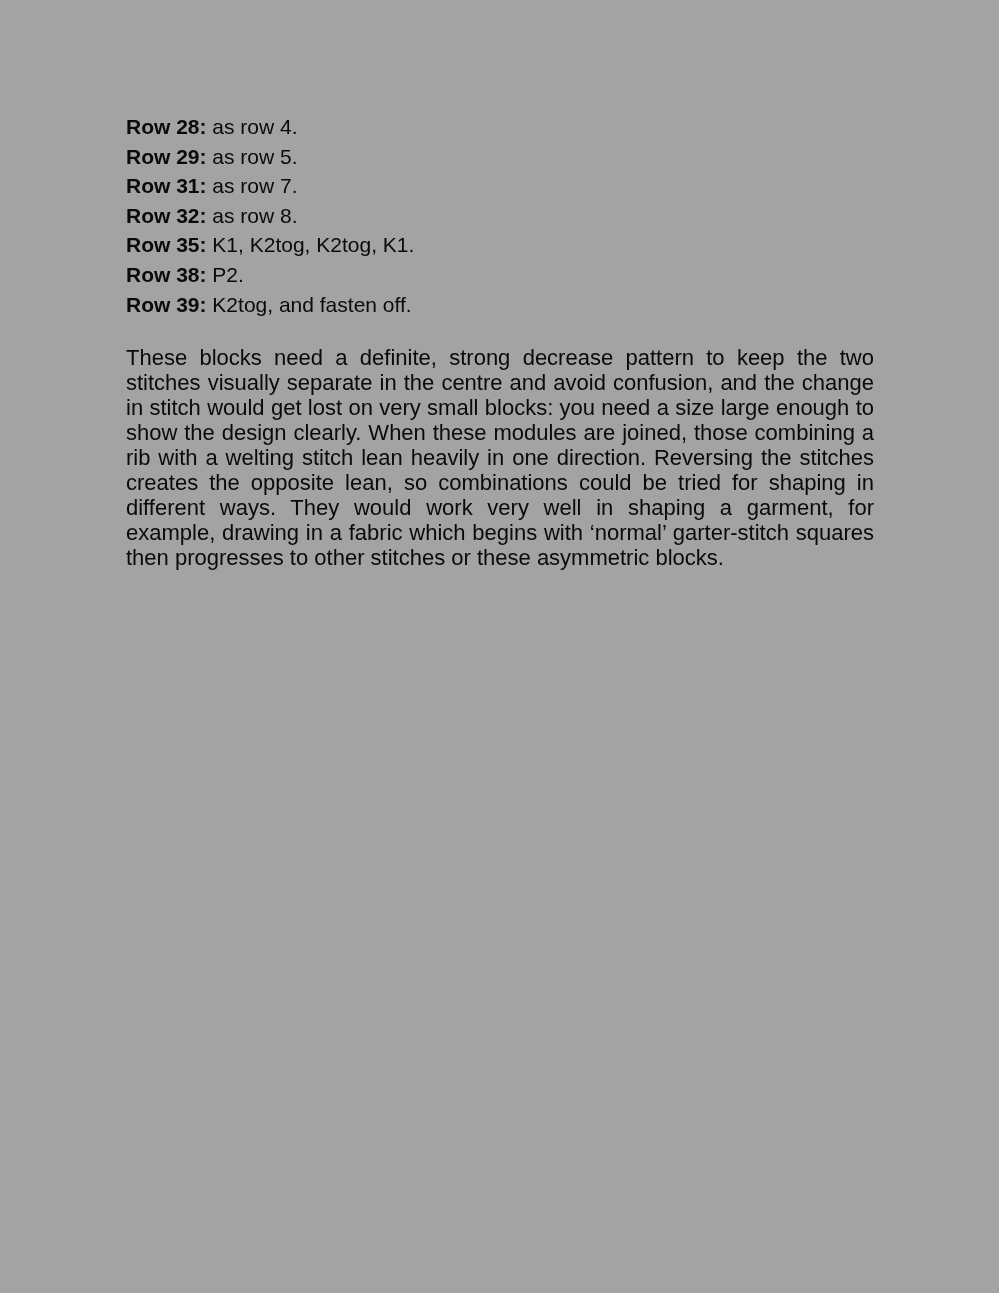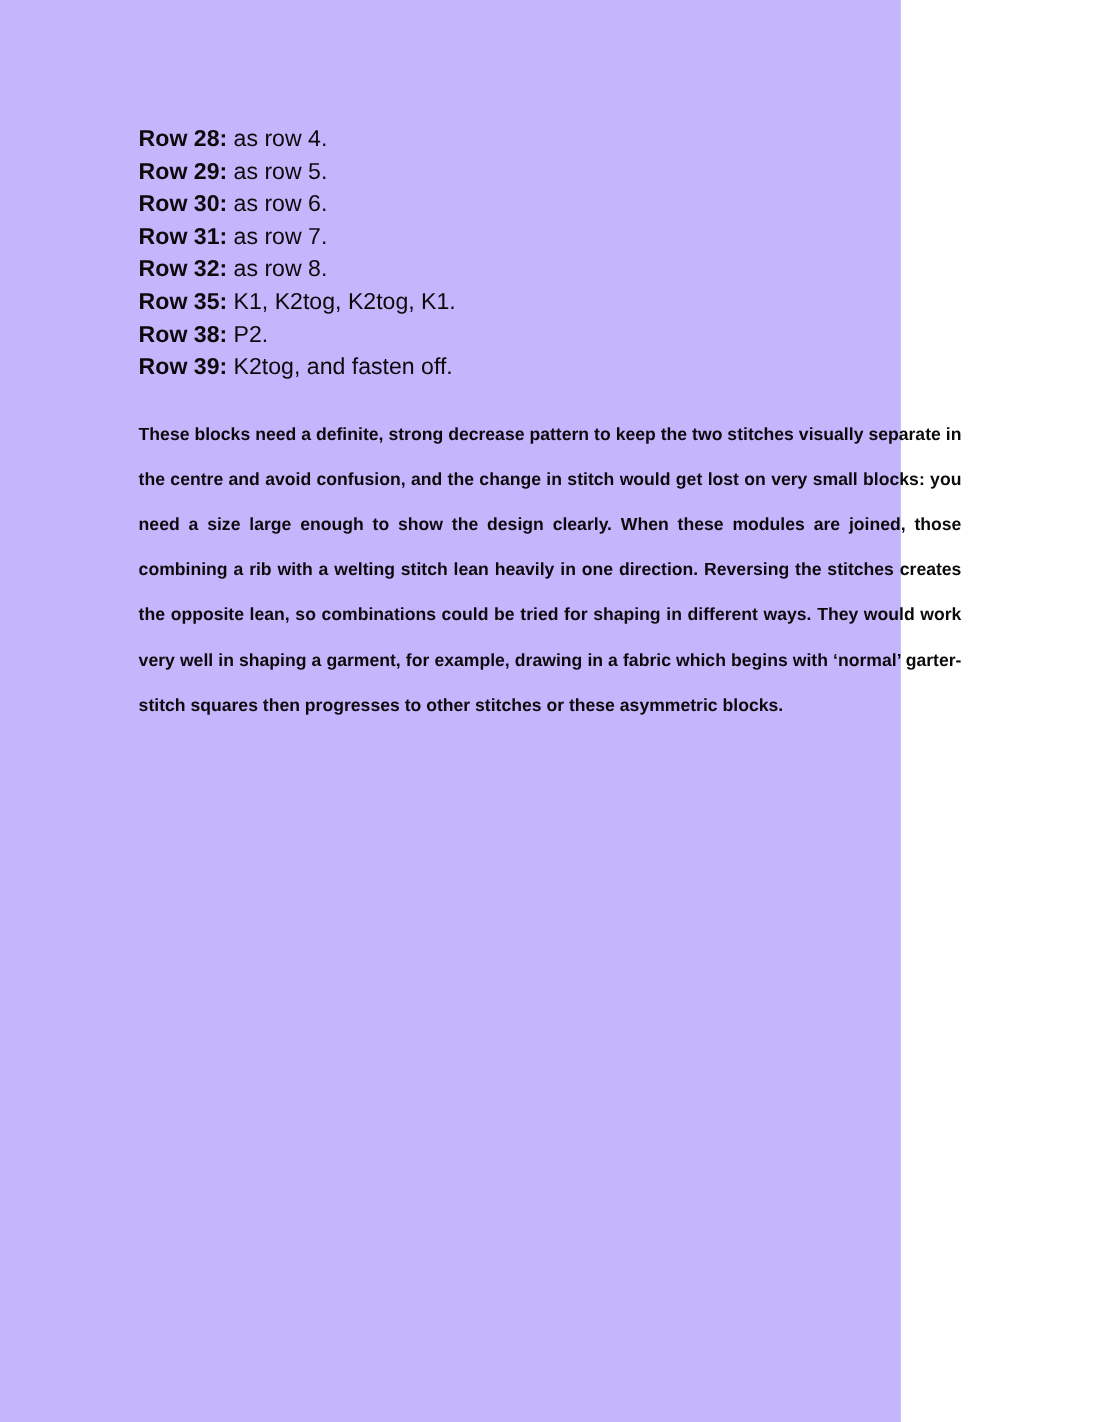--- a/index.html
+++ b/index.html
@@ -9,65 +9,61 @@
   }
   body {
     width: 999px;
     height: 1293px;
     font-family: "Liberation Sans", "DejaVu Sans", sans-serif;
     color: #0a0a0a;
     overflow: hidden;
   }
   .page {
     box-sizing: border-box;
-    width: 819px;
+    width: 999px;
     height: 1293px;
     padding: 112px 125px 0 126px;
-    background: #c4b5fd;
+    background: #a3a3a3;
   }
   .rows {
     font-size: 21px;
     line-height: 29.6px;
   }
   .row-line {
     white-space: nowrap;
   }
   .row-label {
     font-weight: bold;
   }
   .row-text {
     font-weight: normal;
   }
   .paragraph {
     margin: 26px 0 0 0;
-    font-size: 16px;
-    line-height: 41px;
+    font-size: 22px;
+    line-height: 25px;
     text-align: justify;
     text-justify: inter-word;
     width: 748px;
-    font-weight: bold;
   }
 </style>
 </head>
 <body>
 
 <div class="page">
 
   <div class="rows" id="rows-container">
     <div class="row-line">
       <span class="row-label">Row 28:</span><span> </span><span class="row-text">as row 4.</span>
     </div>
 
     <div class="row-line">
       <span class="row-label">Row 29:</span><span> </span><span class="row-text">as row 5.</span>
     </div>
 
-    <div class="row-line">
-      <span class="row-label">Row 30:</span><span> </span><span class="row-text">as row 6.</span>
-    </div>
 
     <div class="row-line">
       <span class="row-label">Row 31:</span><span> </span><span class="row-text">as row 7.</span>
     </div>
 
     <div class="row-line">
       <span class="row-label">Row 32:</span><span> </span><span class="row-text">as row 8.</span>
     </div>
 
 

